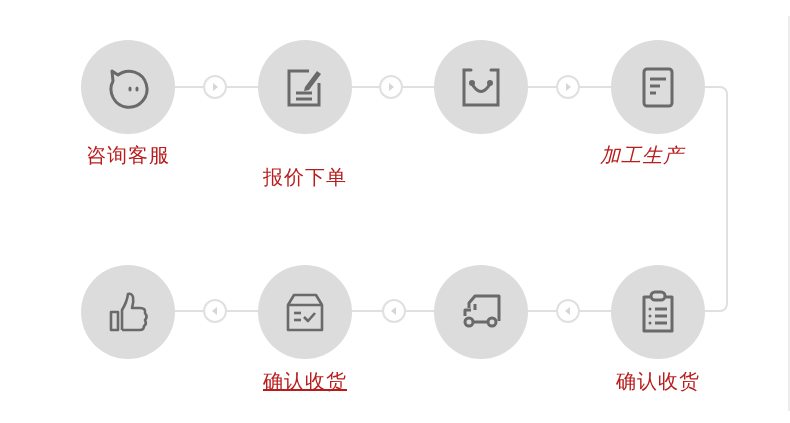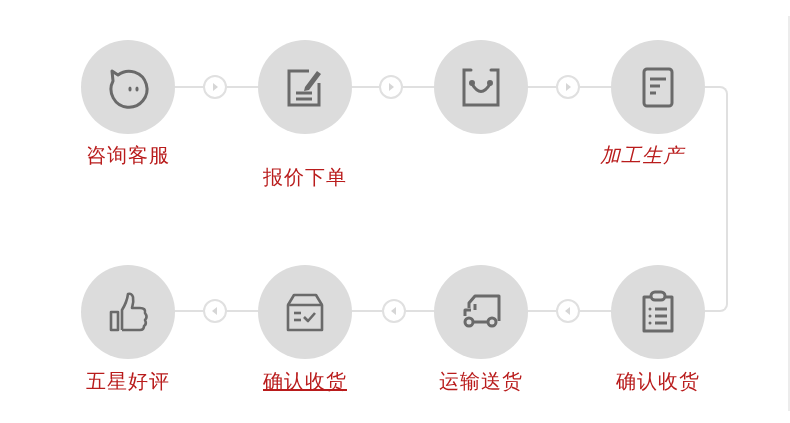--- a/index.html
+++ b/index.html
@@ -119,34 +119,32 @@
   <div class="node" style="left:434px; top:265px;">
     <svg viewBox="0 0 52 52" fill="none" stroke="#6a6a6a" stroke-width="3" stroke-linejoin="round">
       <path d="M44 35 V10 H20 L14 17 V22"></path>
       <path d="M10 30 V24 L16 24"></path>
       <line x1="20" y1="18" x2="20" y2="24"></line>
       <circle cx="14" cy="36" r="4"></circle>
       <circle cx="37" cy="36" r="4"></circle>
       <line x1="18" y1="36" x2="33" y2="36"></line>
     </svg>
   </div>
-  <div class="label" style="left:411px; top:369px;">运输送货</div>
 
   <div class="node" style="left:258px; top:265px;">
     <svg viewBox="0 0 52 52" fill="none" stroke="#6a6a6a" stroke-width="2.6" stroke-linejoin="round">
       <path d="M9 19 L15 9 H37 L43 19"></path>
       <rect x="9" y="19" width="34" height="25"></rect>
       <line x1="15" y1="27" x2="22" y2="27"></line>
       <line x1="15" y1="34" x2="22" y2="34"></line>
       <path d="M25 31 L29 35 L36 27"></path>
     </svg>
   </div>
   <div class="label" style="left:235px; top:369px;text-decoration:underline;">确认收货</div>
 
   <div class="node" style="left:81px; top:265px;">
     <svg viewBox="0 0 52 52" fill="none" stroke="#6a6a6a" stroke-width="2.6" stroke-linejoin="round">
       <rect x="9" y="26" width="7" height="18"></rect>
       <path d="M20 44 H38 Q42 44 42 40 Q45 38 43 34 Q46 31 43 27 Q44 22 38 22 H30 Q32 16 31 11 Q30 7 26 8 Q25 16 20 24 V44"></path>
     </svg>
   </div>
-  <div class="label" style="left:58px; top:369px;">五星好评</div>
 
 </div>
 
 </body></html>

